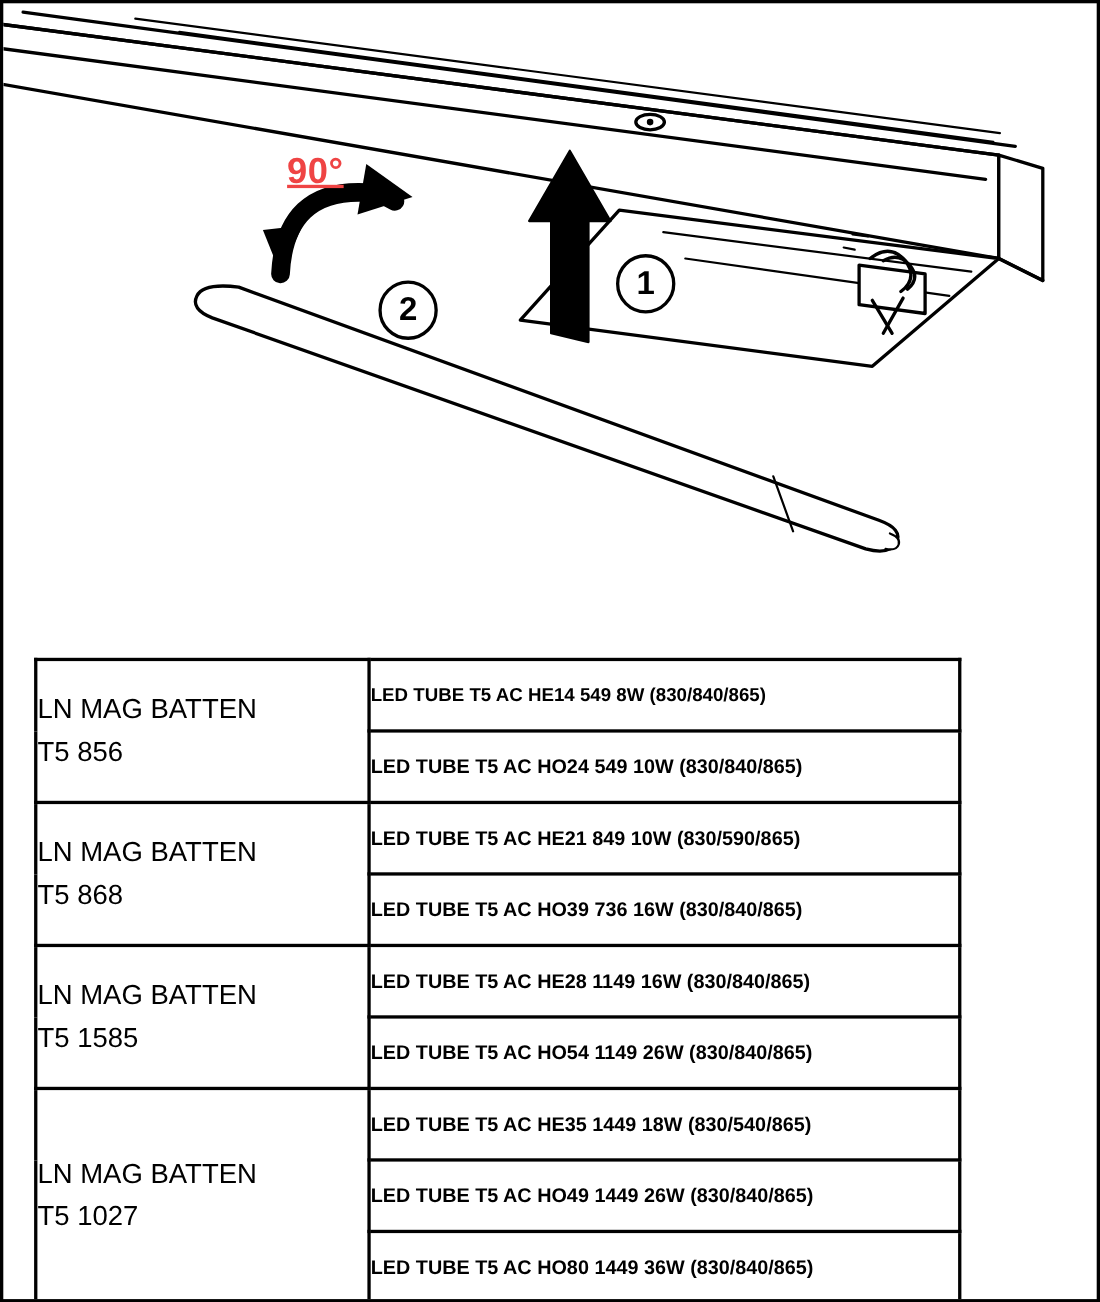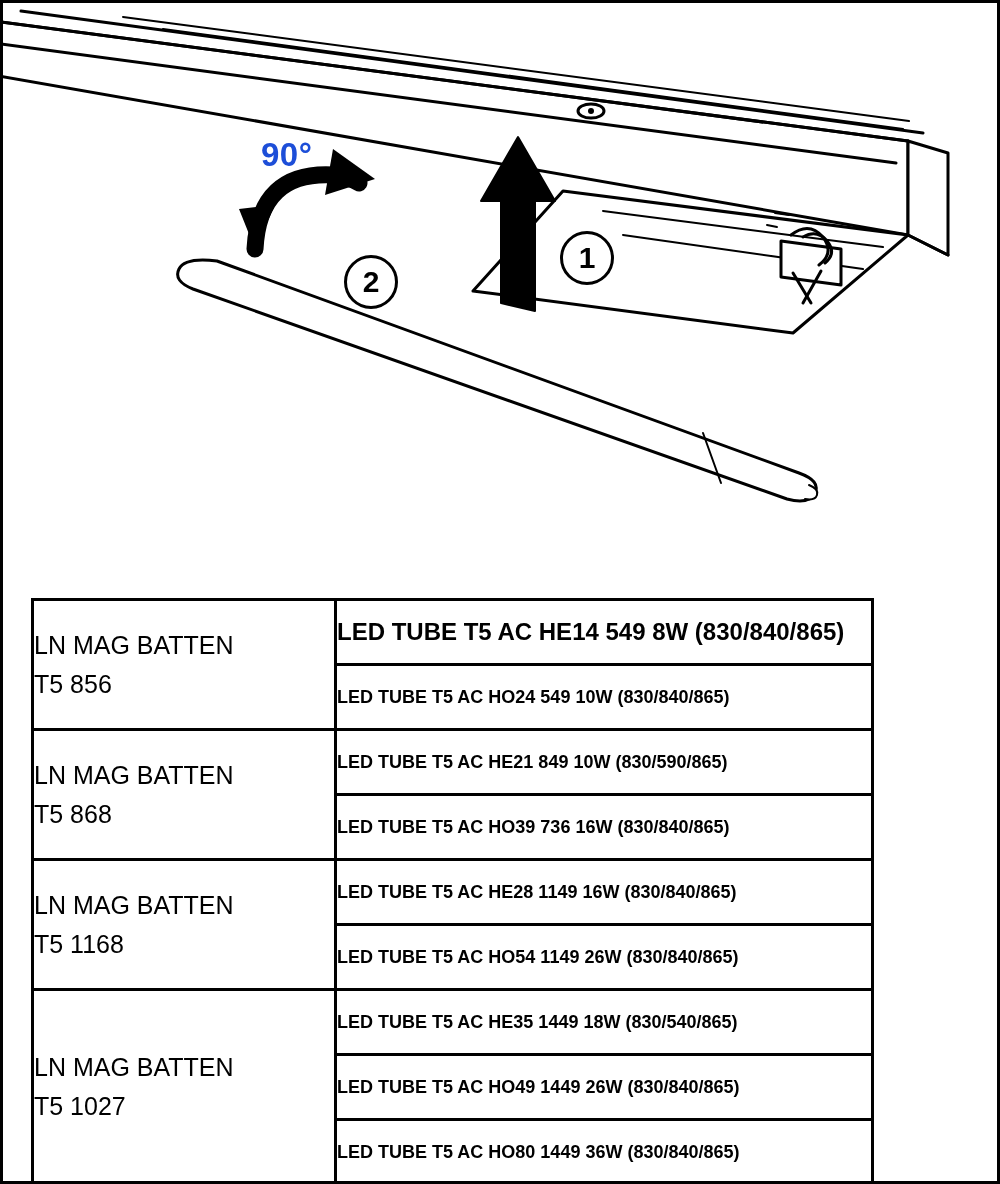--- a/index.html
+++ b/index.html
@@ -28,22 +28,23 @@
   }
   #illustration svg {
     display: block;
   }
   .angle-label {
     position: absolute;
     left: 258px;
     top: 133px;
     font-size: 33px;
     font-weight: bold;
-    color: #1d4ed8;
+    color: #ef4444;
     letter-spacing: 0.5px;
+    text-decoration: underline;
   }
   .step-badge {
     position: absolute;
     width: 54px;
     height: 54px;
     border: 3px solid #000000;
     border-radius: 50%;
     background: #ffffff;
     display: flex;
     align-items: center;
@@ -79,21 +80,21 @@
     color: #000000;
     font-weight: normal;
   }
   .fixture-cell .ln-line {
     display: block;
     white-space: nowrap;
   }
   .lamp-cell {
     height: 62px;
     padding: 6px 10px 6px 14px;
-    font-size: 24px;
+    font-size: 17px;
     font-weight: bold;
     color: #000000;
     white-space: nowrap;
   }
   .lamp-cell.compact { font-size: 18px; }
 </style>
 </head>
 <body>
 
 <div id="page">
@@ -175,21 +176,21 @@
         </td>
         <td class="lamp-cell compact">LED TUBE T5 AC HE21 849 10W (830/590/865)</td>
       </tr>
       <tr>
         <td class="lamp-cell compact">LED TUBE T5 AC HO39 736 16W (830/840/865)</td>
       </tr>
 
       <tr>
         <td class="fixture-cell" rowspan="2">
           <span class="ln-line">LN MAG BATTEN</span>
-          <span class="ln-line">T5 1168</span>
+          <span class="ln-line">T5 1585</span>
         </td>
         <td class="lamp-cell compact">LED TUBE T5 AC HE28 1149 16W (830/840/865)</td>
       </tr>
       <tr>
         <td class="lamp-cell compact">LED TUBE T5 AC HO54 1149 26W (830/840/865)</td>
       </tr>
 
       <tr>
         <td class="fixture-cell" rowspan="3">
           <span class="ln-line">LN MAG BATTEN</span>

